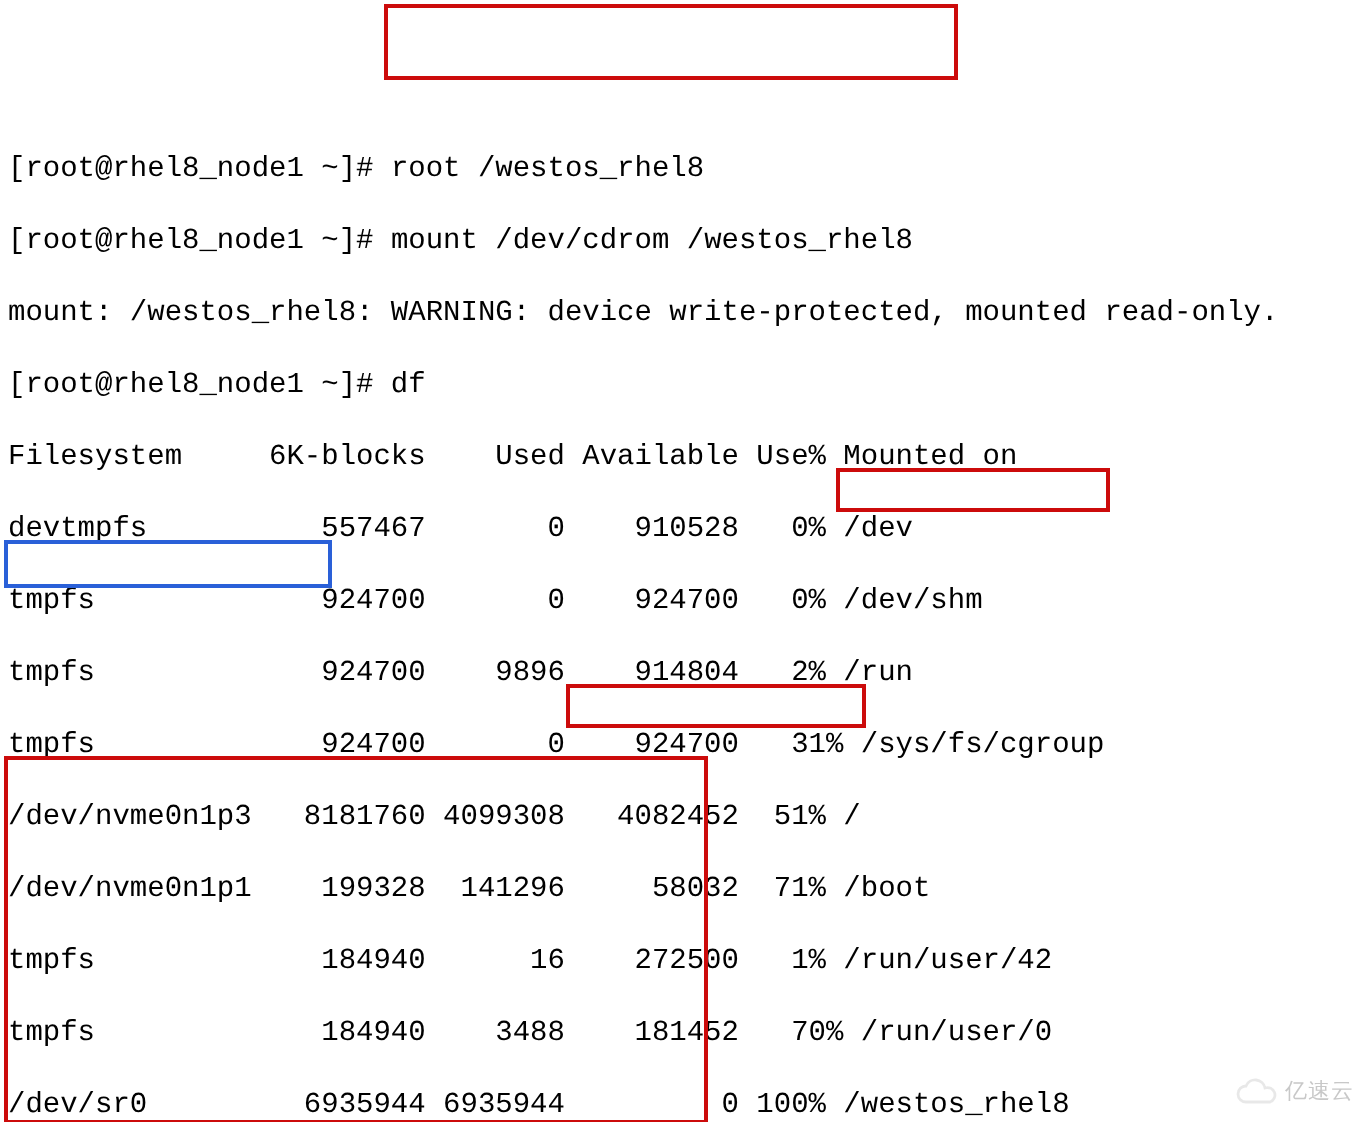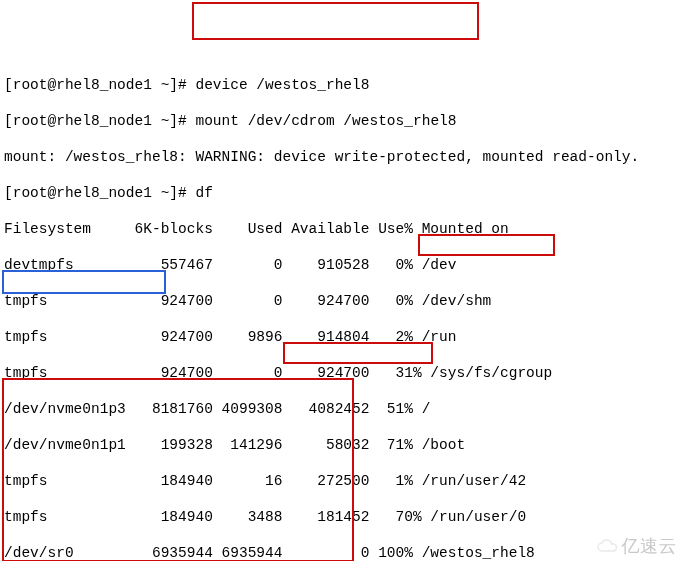--- a/index.html
+++ b/index.html
@@ -28,35 +28,35 @@
     position: absolute;
     border: 2px solid #2a60d8;
     background: transparent;
     pointer-events: none;
   }
   .watermark {
     position: absolute;
     right: 8px;
     bottom: 6px;
     font-family: sans-serif;
-    font-size: 18px;
+    font-size: 11px;
     color: #c8c8c8;
     letter-spacing: .5px;
     display: flex;
     align-items: center;
     gap: 4px;
   }
   .watermark svg { opacity: .4; }
 </style>
 </head>
 <body>
 
 
 
-<span class="line"><span>[root@rhel8_node1 ~]# </span><span>device /westos_rhel8</span></span>
+<span class="line"><span>[root@rhel8_node1 ~]# </span><span>root /westos_rhel8</span></span>
 <span class="line"><span>[root@rhel8_node1 ~]# </span><span>mount /dev/cdrom /westos_rhel8</span></span>
 <span class="line">mount: /westos_rhel8: WARNING: device write-protected, mounted read-only.</span>
 <span class="line">[root@rhel8_node1 ~]# df</span>
 <span class="line">Filesystem     6K-blocks    Used Available Use% Mounted on</span>
 <span class="line">devtmpfs          557467       0    910528   0% /dev</span>
 <span class="line">tmpfs             924700       0    924700   0% /dev/shm</span>
 <span class="line">tmpfs             924700    9896    914804   2% /run</span>
 <span class="line">tmpfs             924700       0    924700   31% /sys/fs/cgroup</span>
 <span class="line">/dev/nvme0n1p3   8181760 4099308   4082452  51% /</span>
 <span class="line">/dev/nvme0n1p1    199328  141296     58032  71% /boot</span>

